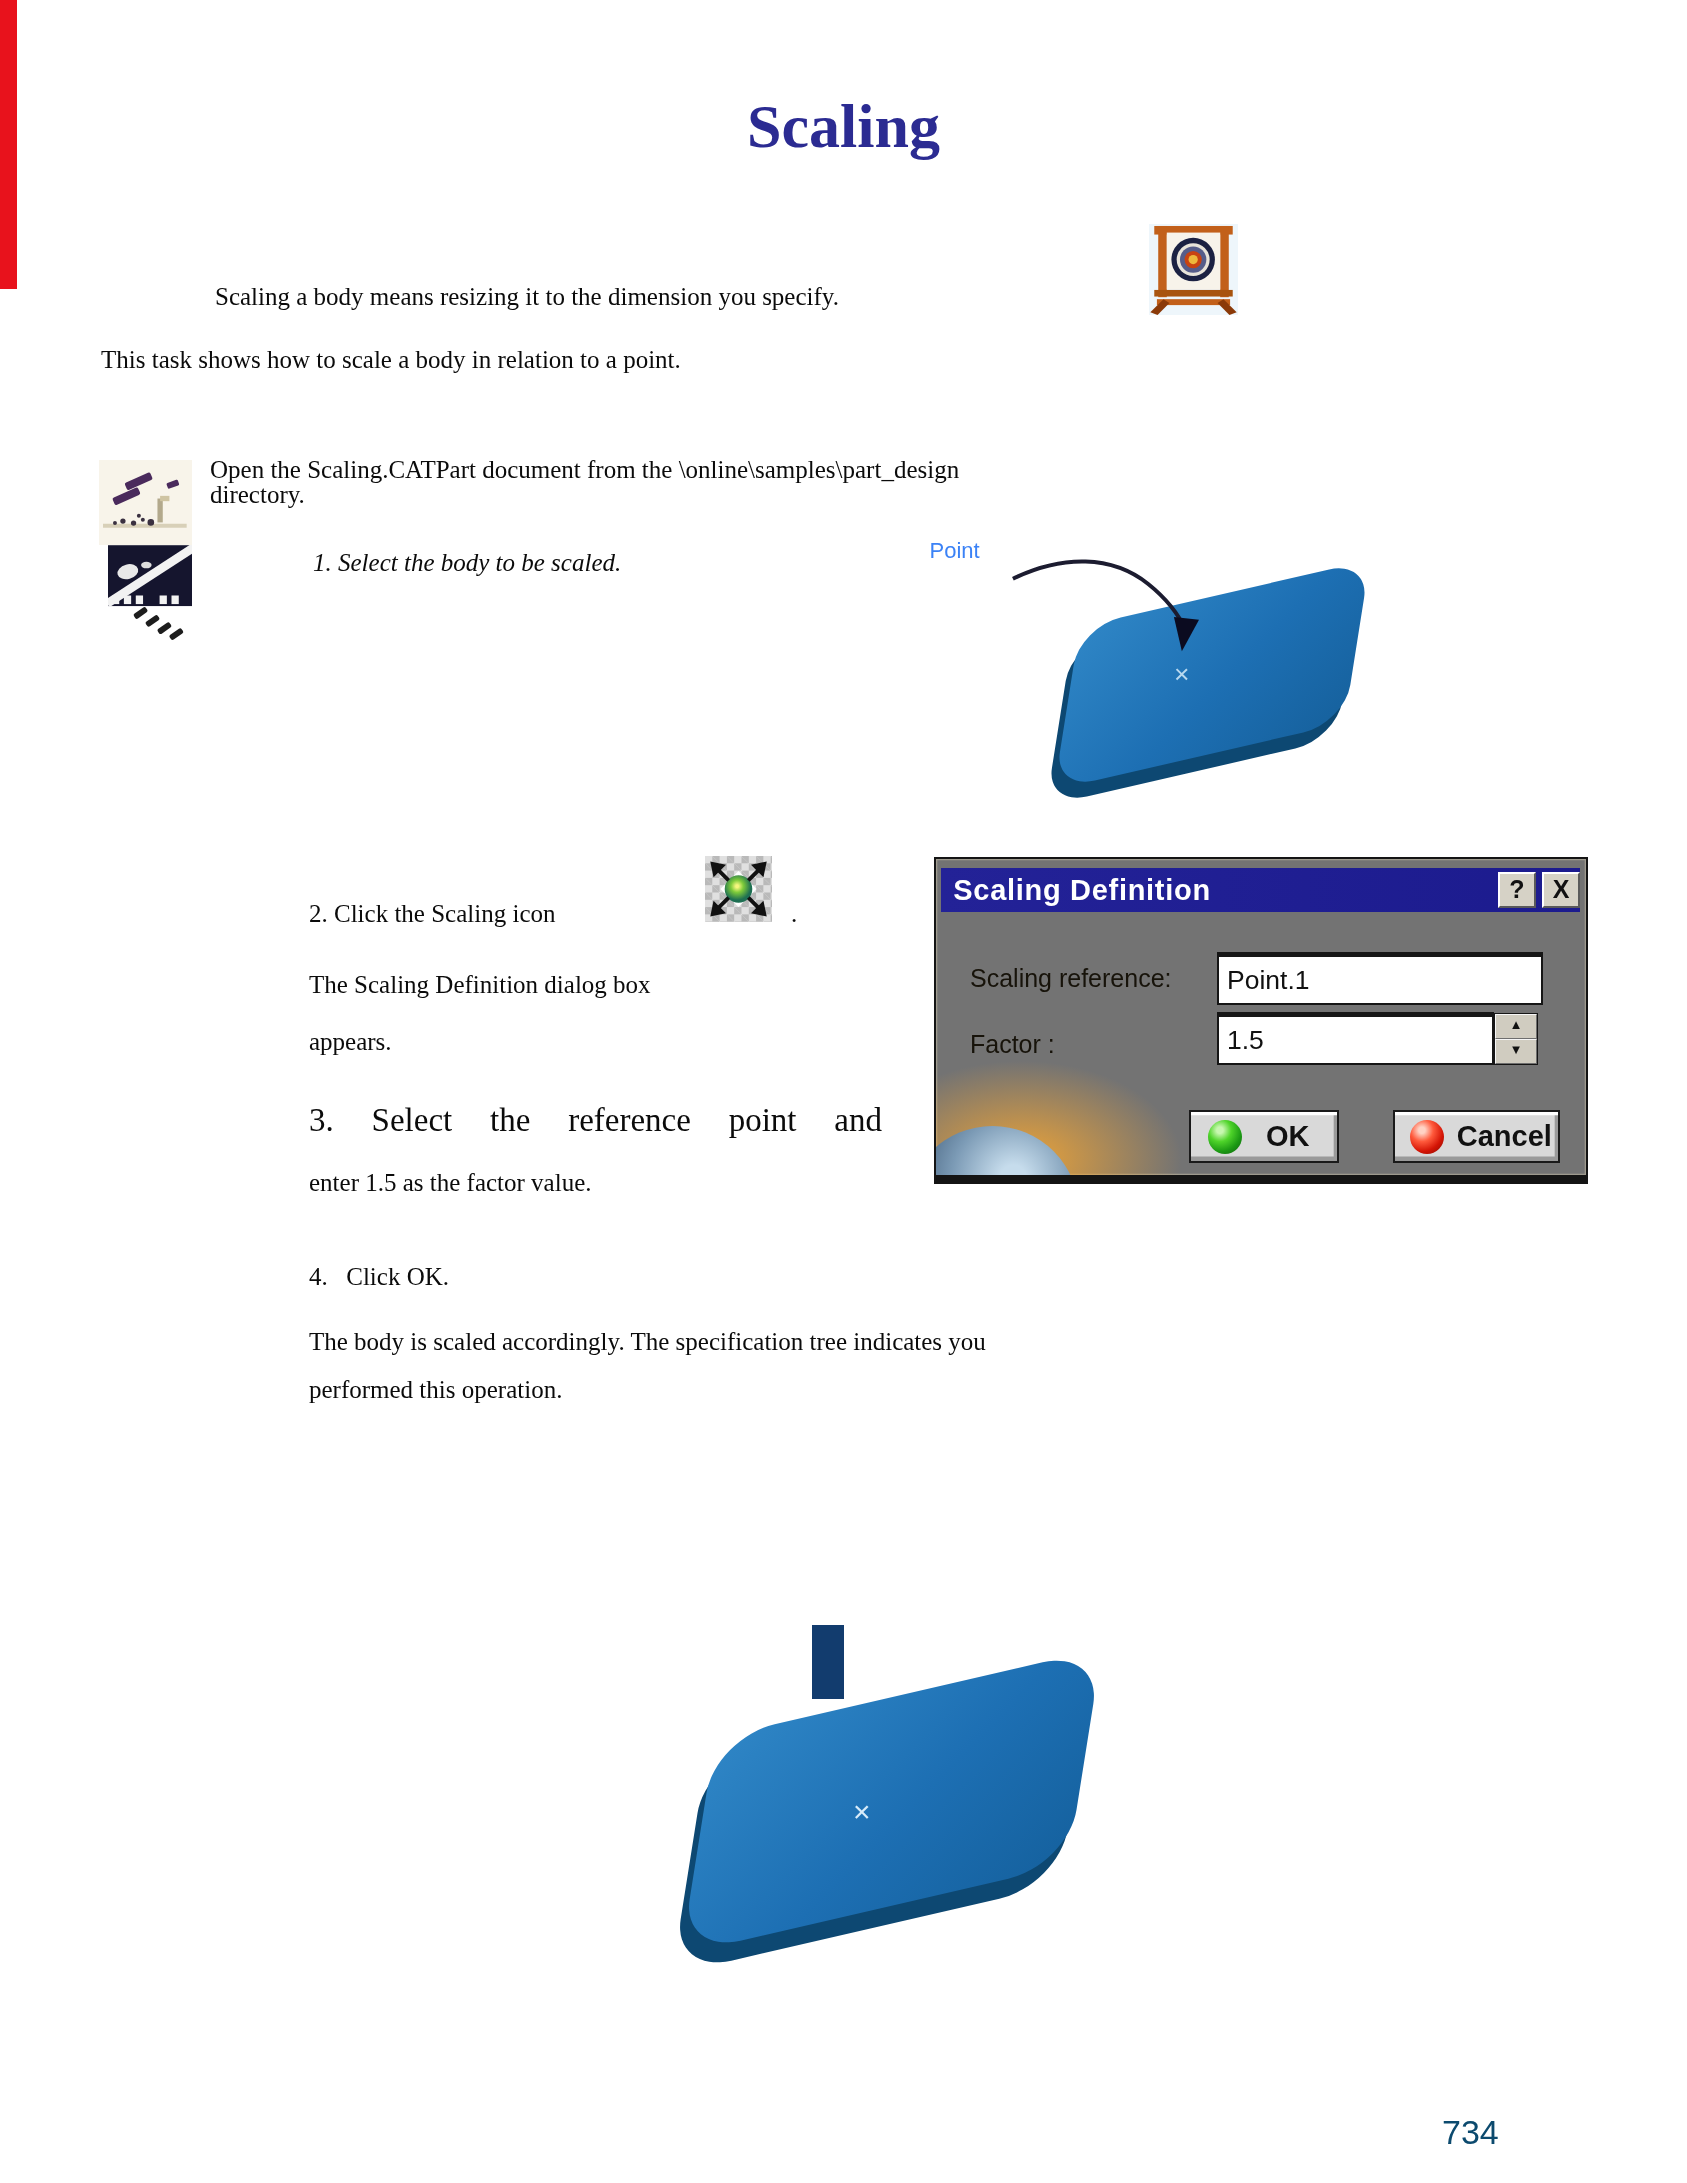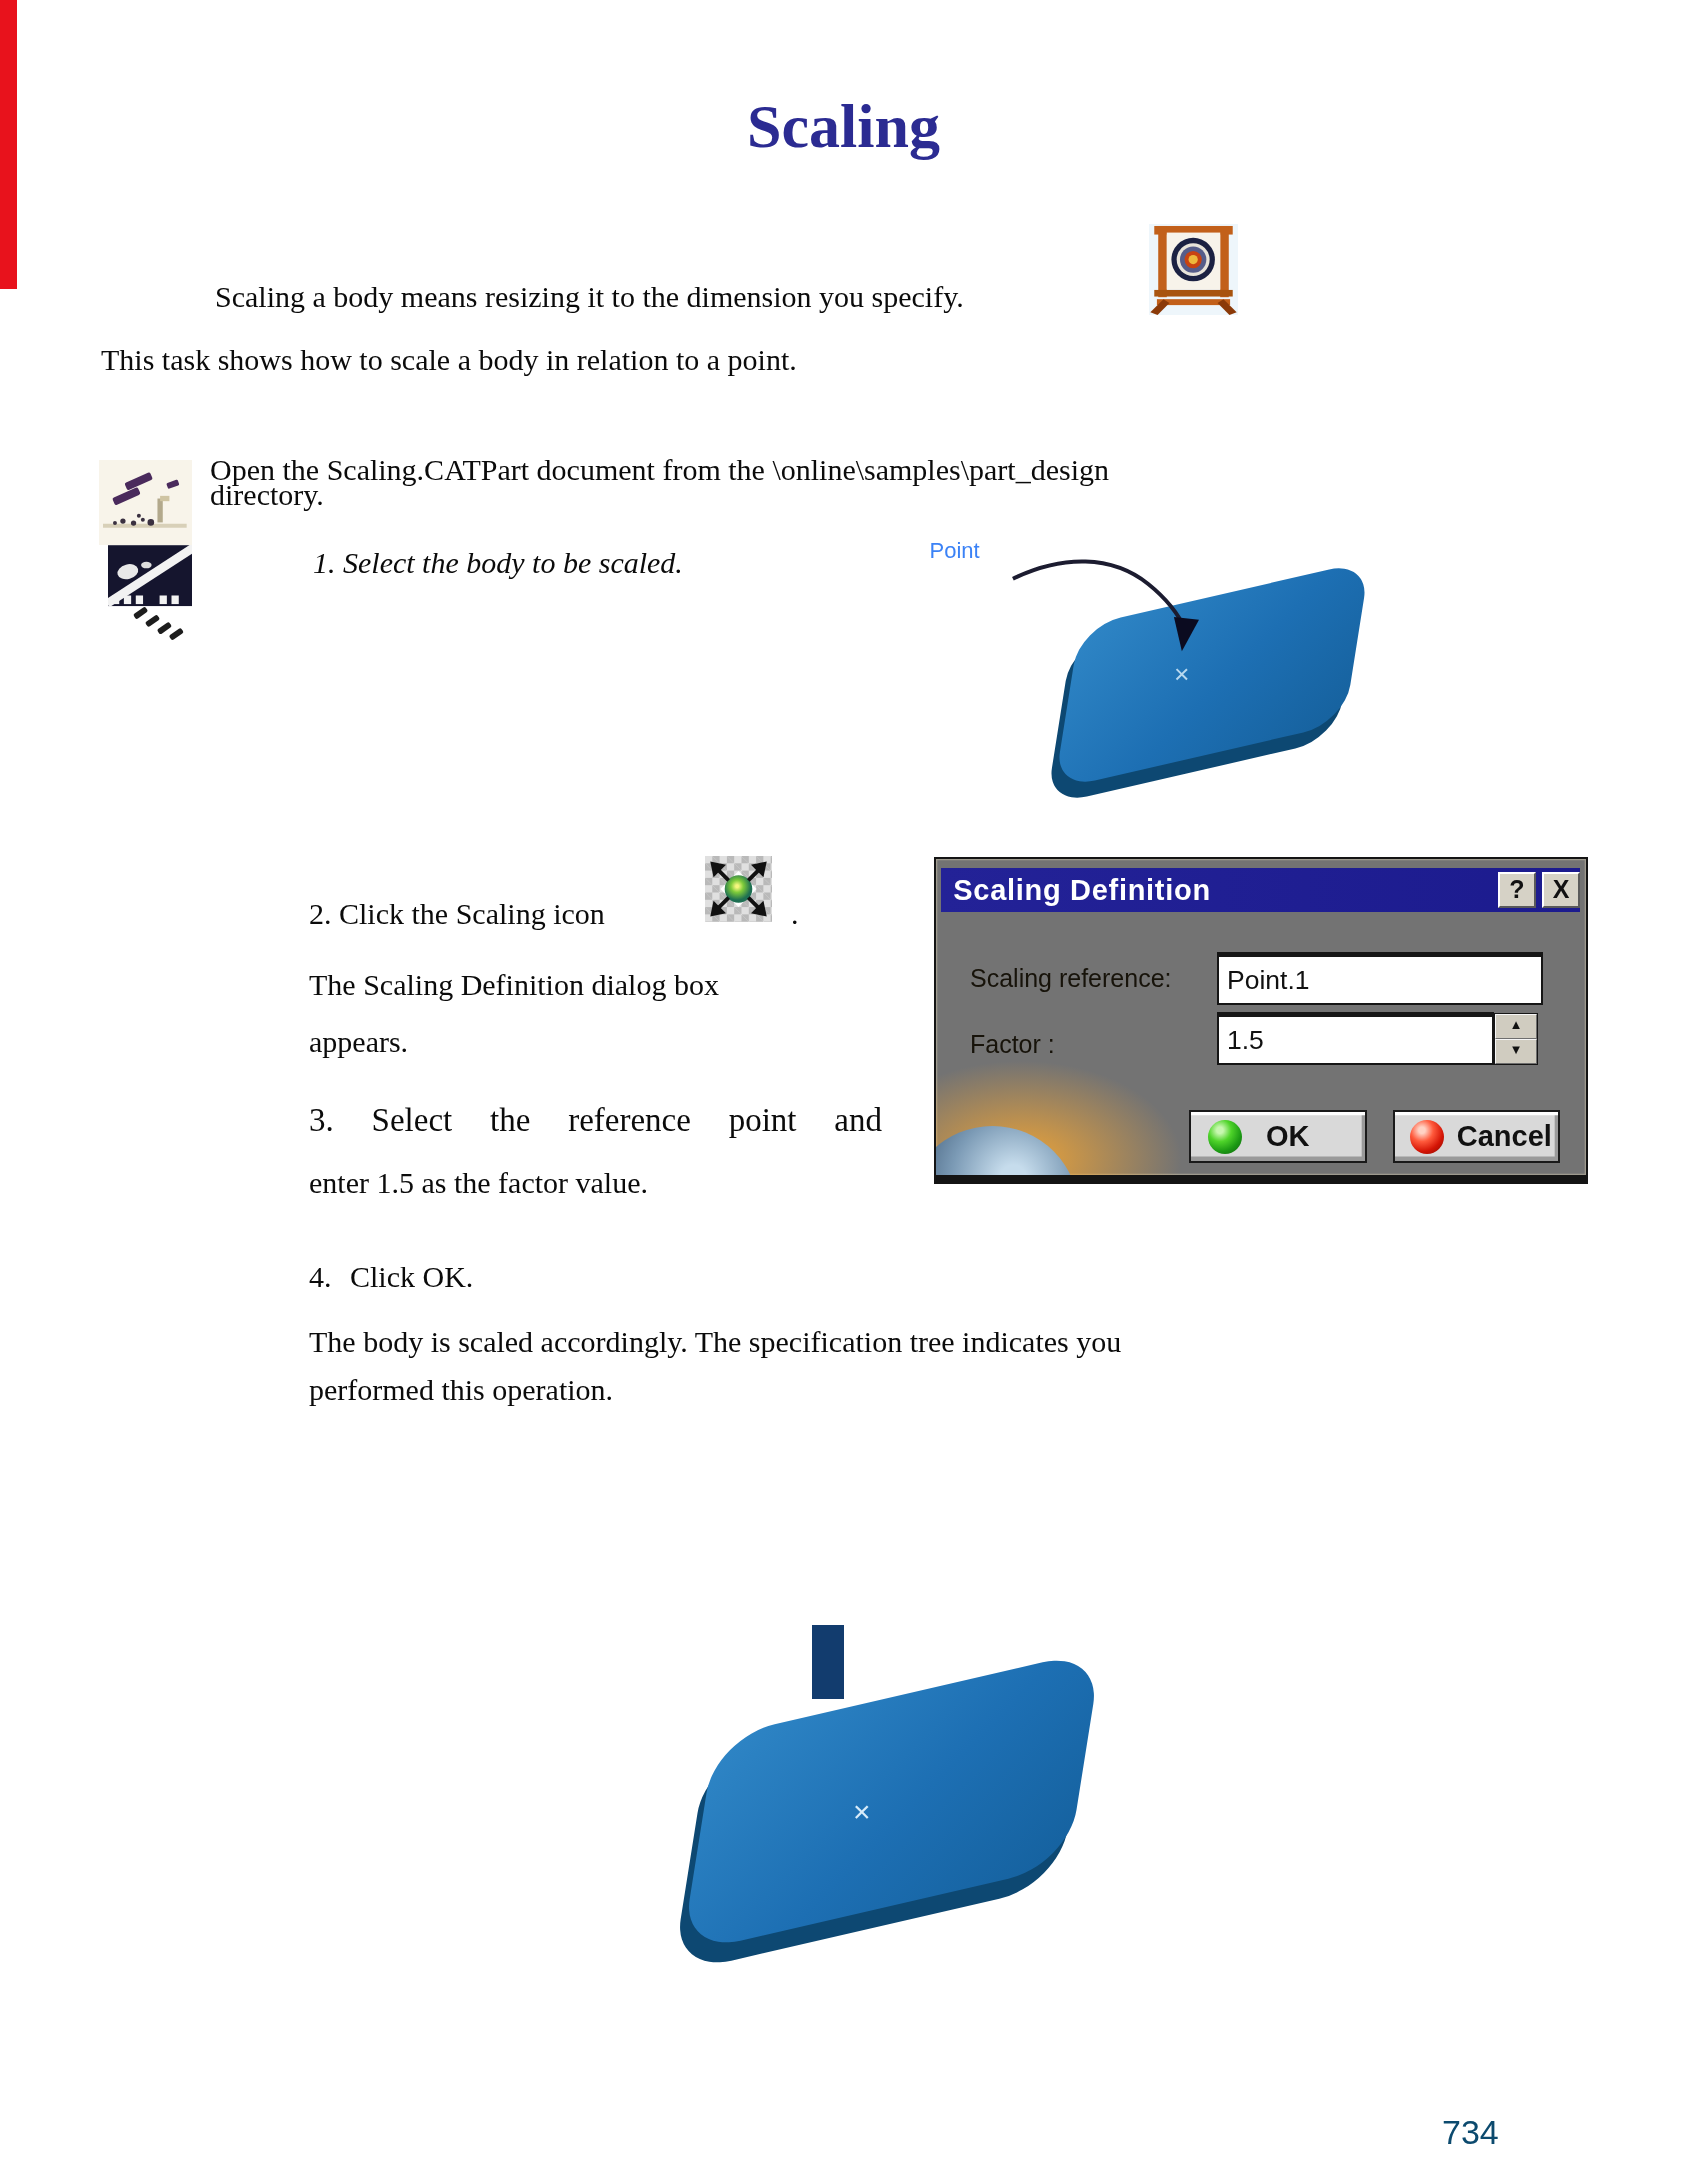--- a/index.html
+++ b/index.html
@@ -9,21 +9,21 @@
   .abs { position:absolute; }
   .serif { font-family:"Liberation Serif", serif; }
   .sans  { font-family:"Liberation Sans", sans-serif; }
 
   
   #red-bar { left:0; top:0; width:17px; height:289px; background:#e8121c; }
 
   
   #page-title { left:0; top:91px; width:1687px; text-align:center;
                 font-size:62px; font-weight:bold; color:#2b2b92; }
-  .bodyline { font-size:30px; line-height:40px; white-space:nowrap; }
+  .bodyline { font-size:25px; line-height:40px; white-space:nowrap; }
   .justline { font-size:33px; line-height:40px; width:573px;
               text-align:justify; text-align-last:justify; }
 
   
   #target-icon { left:1149px; top:224px; width:89px; height:91px; }
 
   
   #open-icon { left:99px; top:460px; width:93px; height:85px; }
   #scenario-icon { left:108px; top:545px; width:84px; height:97px; }
 
@@ -69,21 +69,21 @@
   #fld-factor    { left:281px; top:153px; width:277px; height:53px; }
   #spinner { position:absolute; left:558px; top:154px; width:44px; height:52px;
              border:1.3px solid #161616; background:#d0ccc0; }
   .spin-btn { width:100%; height:50%; background:#d0ccc0; border:1.3px solid;
               border-color:#f6f6f6 #6e6e6e #6e6e6e #f6f6f6; font-size:13.2px;
               line-height:20px; text-align:center; color:#111; }
   .dlg-btn { position:absolute; top:251px; height:53px; background:#d9d9d9;
              border:2px solid #1a1a1a;
              box-shadow:inset 0 3.3px 0 #ffffff, inset -3.3px -4.6px 0 #9a9a9a;
              display:flex; align-items:center; }
-  #btn-ok { left:253px; width:178px; padding-left:17px; gap:24px; }
+  #btn-ok { left:253px; width:150px; padding-left:17px; gap:24px; }
   #btn-cancel { left:457px; width:167px; padding-left:14.6px; gap:13.2px; }
   .dlg-btn-label { font-family:"Liberation Sans", sans-serif; font-size:29px;
                    color:#111; font-weight:600; }
   .sphere { width:34px; height:34px; border-radius:50%; display:inline-block; }
   #ok-sphere { background:radial-gradient(circle at 35% 30%, #c8f7b0 0 10%, #4fd42a 35%, #1c9a14 65%, #0c5c0c 100%); }
   #cancel-sphere { background:radial-gradient(circle at 35% 30%, #ffd2c4 0 10%, #ff5a3c 35%, #d41405 65%, #7c0a02 100%); }
   #dlg-glow { position:absolute; left:-26.5px; top:198px; width:278px; height:172px;
       background:radial-gradient(ellipse at 40% 60%, rgba(243,166,52,0.95) 0%, rgba(243,166,52,0) 68%); }
   #dlg-globe { position:absolute; left:-30px; top:267px; width:173px; height:173px; border-radius:50%;
       background:radial-gradient(circle at 62% 30%, #c6dcec 8%, #7b9ab5 38%, #35516e 72%, #16263c 100%); }

